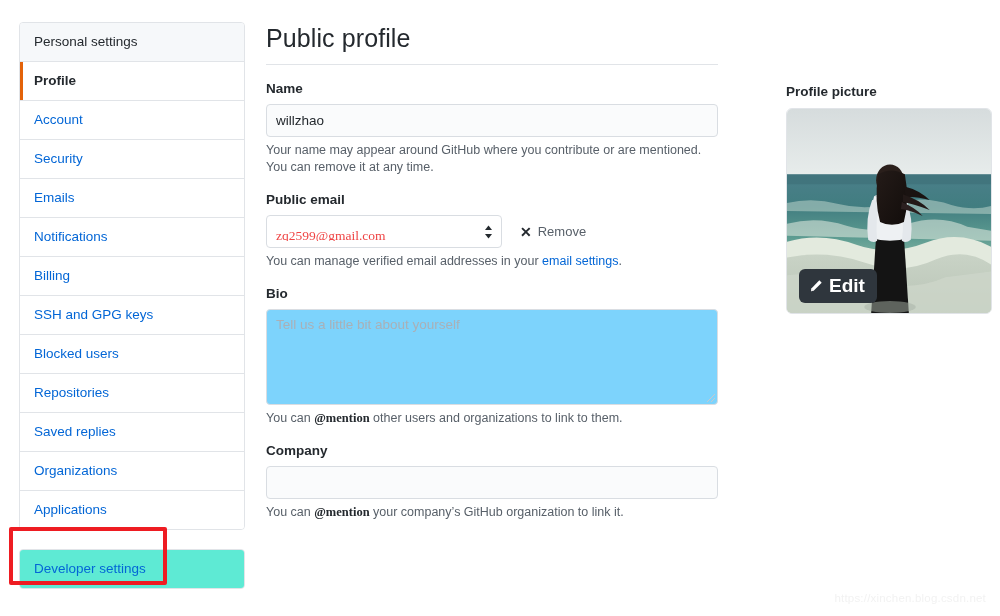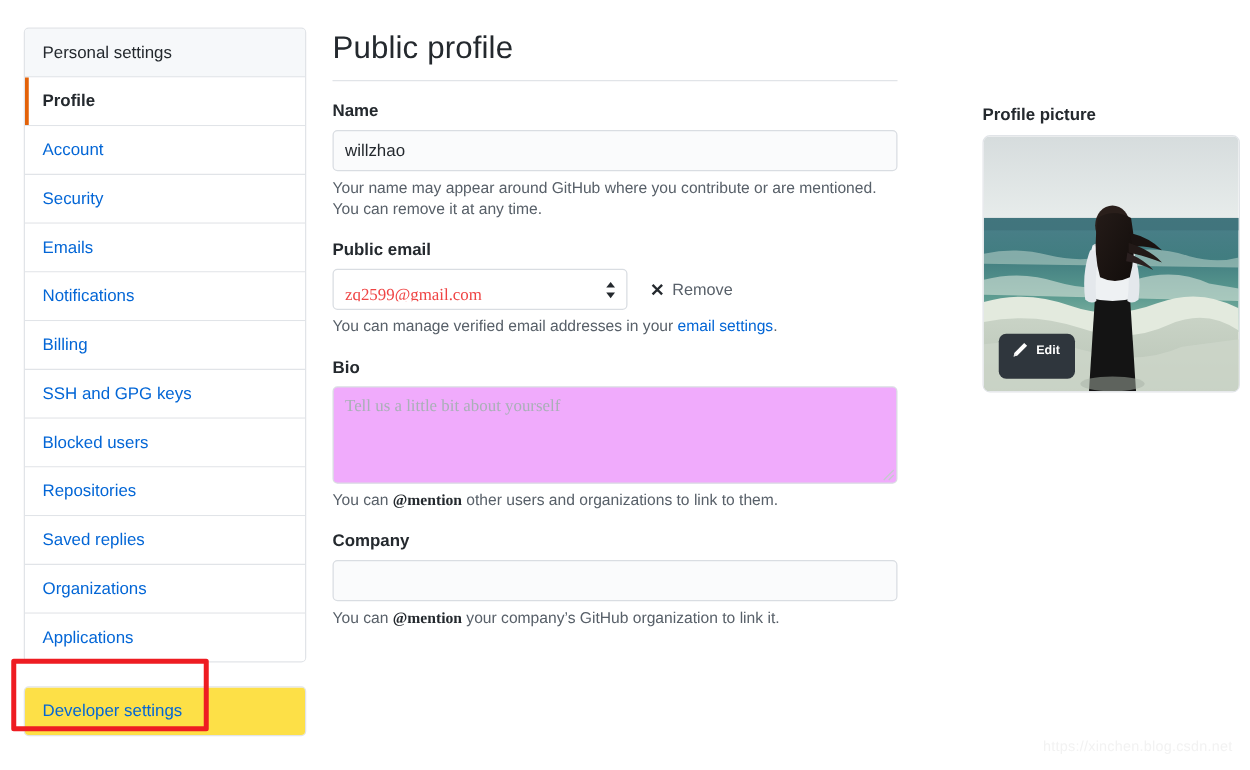--- a/index.html
+++ b/index.html
@@ -71,21 +71,21 @@
 
   
   #dev-group {
     margin-top: 19px;
     border: 1px solid #e1e4e8;
     border-radius: 4px;
     background: #f6f8fa;
     overflow: hidden;
   }
   #dev-group .nav-item {
-    background: #fde047;
+    background: #5eead4;
     border-bottom: none;
   }
 
   
   #annotation-box {
     position: absolute;
     left: 9px;
     top: 527px;
     width: 150px;
     height: 50px;
@@ -193,26 +193,26 @@
     font-weight: bold;
     color: #24292e;
     line-height: 1;
   }
 
   
   .bio-area {
     box-sizing: border-box;
     position: relative;
     width: 100%;
-    height: 78px;
+    height: 96px;
     padding: 7px 9px;
     font-size: 13.5px;
-    font-family: Liberation Serif, serif;
-    color: #24292e;
-    background: #f0abfc;
+    font-family: Liberation Sans, sans-serif;
+    color: #24292e;
+    background: #7dd3fc;
     border: 1px solid #d9dde2;
     border-radius: 4px;
     outline: none;
     resize: none;
     display: block;
   }
   .bio-area::placeholder { color: #a9b0b7; }
   .bio-wrap { position: relative; }
   .resize-grip {
     position: absolute;
@@ -250,22 +250,22 @@
   #edit-button {
     position: absolute;
     left: 12px;
     bottom: 10px;
     display: flex;
     align-items: center;
     gap: 6px;
     background: #2f363d;
     color: #ffffff;
     border-radius: 6px;
-    padding: 6px 12px 16px 10px;
-    font-size: 10px;
+    padding: 6px 12px 6px 10px;
+    font-size: 19px;
     font-weight: bold;
     cursor: pointer;
     margin-top: 17px;
   }
 
   
   #watermark {
     position: absolute;
     right: 14px;
     bottom: 12px;

